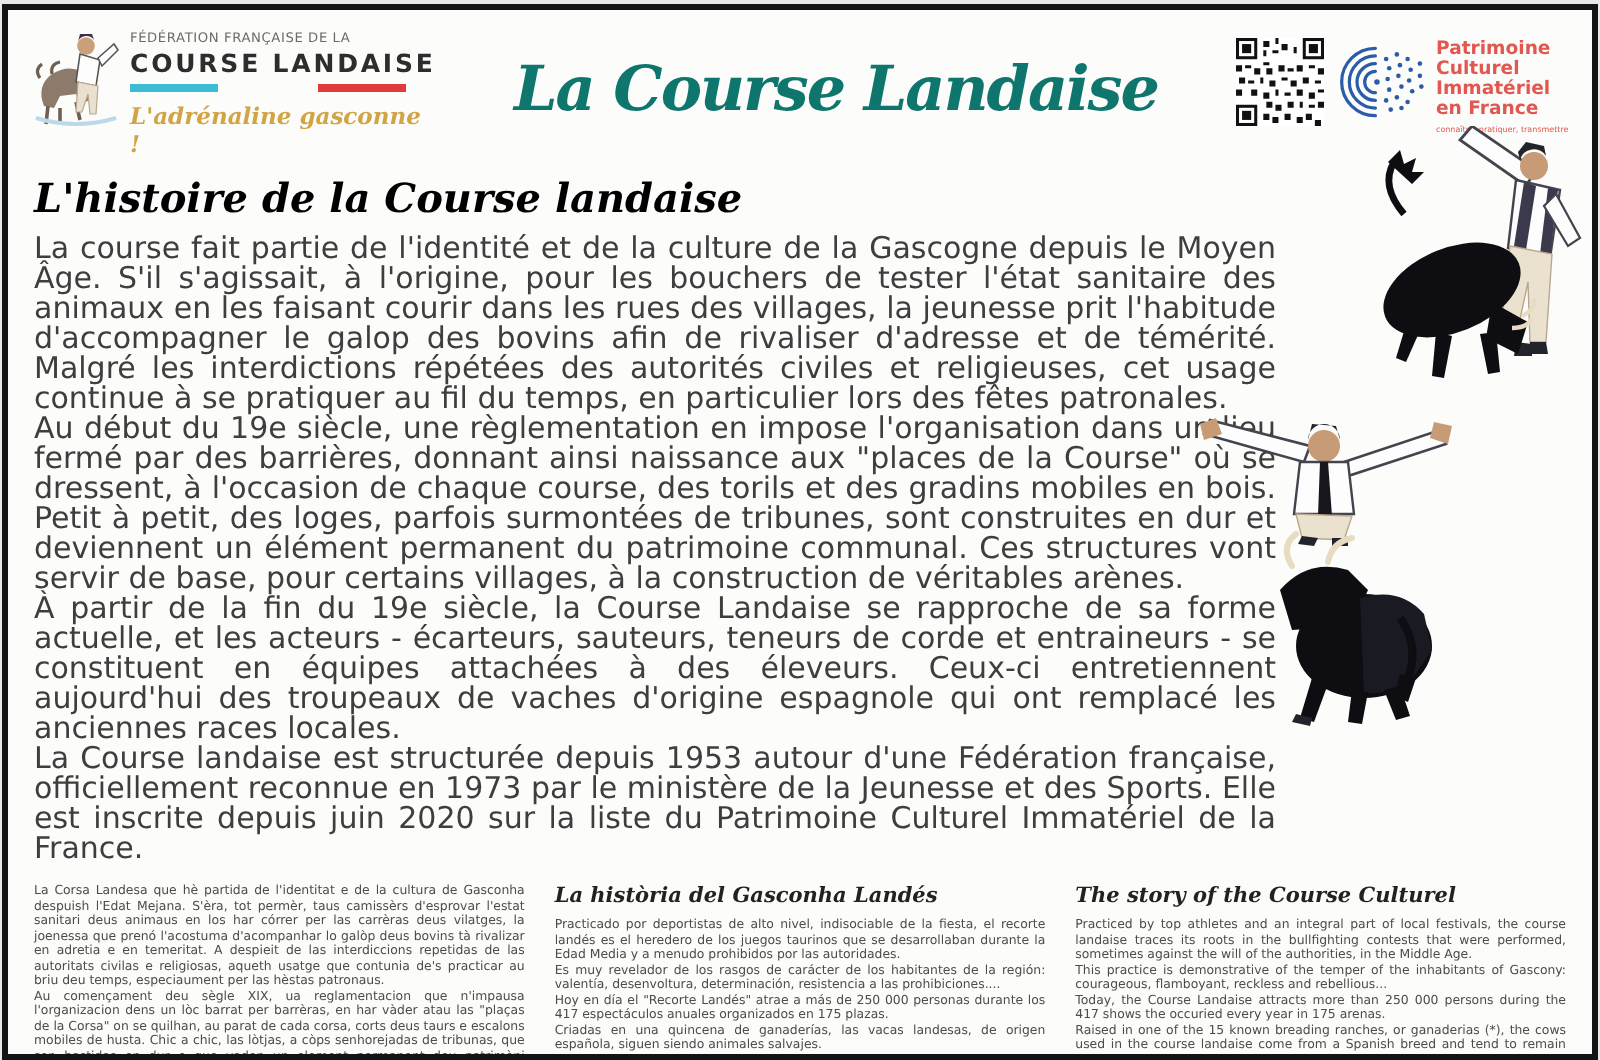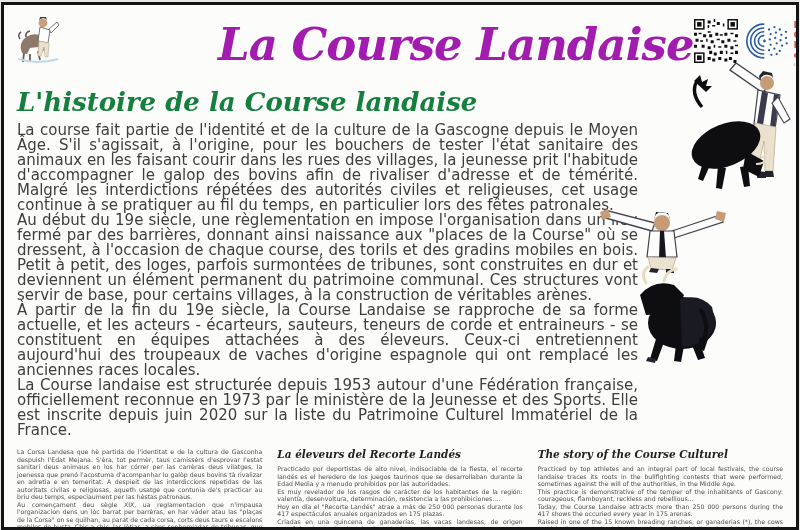--- a/index.html
+++ b/index.html
@@ -10,30 +10,30 @@
   .fed-logo{display:flex;gap:5px;width:202px;flex:none;}
   .fed-emblem{width:44px;height:52px;flex:none;}
   .fed-text{padding-top:2px;}
   .fed-line1{font-size:6.6px;letter-spacing:.3px;color:#6a6a6a;}
   .fed-line2{font-size:12.5px;font-weight:bold;letter-spacing:1.4px;color:#2d2d2d;margin-top:1px;}
   .fed-bars{display:flex;justify-content:space-between;margin-top:3px;width:138px;}
   .bar{height:3.5px;width:44px;display:inline-block;}
   .fed-tagline{font-family:"DejaVu Serif","Liberation Serif",serif;font-style:italic;font-weight:bold;
                font-size:11.5px;margin-top:5px;}
   .title{flex:1;text-align:center;font-family:"DejaVu Serif","Liberation Serif",serif;font-style:italic;
-         font-weight:600;font-size:45px;letter-spacing:-1px;color:#a21caf;line-height:64px;white-space:nowrap;}
+         font-weight:600;font-size:31px;letter-spacing:-1px;color:#0f766e;line-height:64px;white-space:nowrap;}
   .pci{display:flex;gap:5px;width:168px;flex:none;padding-top:6px;}
   .pci svg{flex:none;}
   .pci-text{padding-top:1px;}
   .pci-line{font-size:9.3px;font-weight:bold;color:#e2574f;line-height:1.06;}
   .pci-tagline{font-size:4px;color:#e2574f;margin-top:3px;}
   
   .main{padding:2px 158px 0 13px;}
   .main h2{font-family:"DejaVu Serif","Liberation Serif",serif;font-style:italic;font-weight:600;
-           font-size:26px;color:#15803d;margin:2px 0 6px 0;letter-spacing:0;}
+           font-size:20px;color:#000000;margin:2px 0 6px 0;letter-spacing:0;}
   .main p{font-size:15px;line-height:15px;text-align:justify;margin:0;color:#3e3e3e;}
   
   .art{position:absolute;}
   .art1{top:58px;right:0px;width:130px;height:146px;}
   .art2{top:204px;right:68px;width:132px;height:64px;}
   .art3{top:260px;right:44px;width:132px;height:98px;}
   
   .columns{display:grid;grid-template-columns:1fr 1fr 1fr;gap:15px;padding:10px 13px 0 13px;}
   .col h3{font-family:"DejaVu Serif","Liberation Serif",serif;font-style:italic;font-weight:600;
           font-size:10.5px;color:#222;margin:0 0 5px 0;}
@@ -51,20 +51,29 @@
         <path d="M6 40 q-4 -10 4 -16 q8 -5 16 -1 l5 5 -2 9 -5 2 -2 -5 -8 1 -3 6z" fill="#8d7a6b"></path>
         <path d="M4 26 q-3 -4 1 -7 M10 24 q-1 -5 4 -6" stroke="#6f5f52" stroke-width="1.6" fill="none"></path>
         <path d="M8 40 l-1 9 M14 41 l0 8 M22 38 l2 9" stroke="#6f5f52" stroke-width="1.8"></path>
         <circle cx="27" cy="10" r="4.4" fill="#caa07a"></circle>
         <path d="M23 8 a4.5 4.5 0 0 1 8 -1 l-1 -3 -6 0z" fill="#3c3144"></path>
         <path d="M24 14 l10 3 -2 13 -10 -2z" fill="#fdfdfd" stroke="#555" stroke-width=".8"></path>
         <path d="M33 16 l8 -7 2 3 -8 8z" fill="#fdfdfd" stroke="#555" stroke-width=".8"></path>
         <path d="M23 28 l10 2 -1 14 -3 0 -1 -10 -3 9 -3 0z" fill="#e9e0cf" stroke="#b9a88e" stroke-width=".6"></path>
         <path d="M2 46 q20 6 40 0" stroke="#bcd9e8" stroke-width="2" fill="none"></path>
       </svg>
+      <div class="fed-text">
+        <div class="fed-line1">FÉDÉRATION FRANÇAISE DE LA</div>
+        <div class="fed-line2">COURSE LANDAISE</div>
+        <div class="fed-bars">
+          <span class="bar" style="background:#3bbcd4"></span>
+          <span class="bar" style="background:#e03a3a"></span>
+        </div>
+        <div class="fed-tagline" style="color:#d2a544">L'adrénaline gasconne !</div>
+      </div>
     </div>
 
     <div class="title">La Course Landaise</div>
 
     <div class="pci">
       <svg width="44" height="44" viewBox="0 0 29 29">
         <rect x="0" y="0" width="29" height="29" fill="#fff"></rect>
         <path fill="#111" d="M9 1h2v2H9zM13 0h1v2h-1zM15 2h2v2h-2zM9 4h1v2H9zM12 4h2v1h-2zM19 3h1v2h-1zM9 8h2v1H9zM0 9h2v2H0zM3 9h2v1H3zM6 10h2v2H6zM10 10h2v2h-2zM14 9h2v2h-2zM17 10h2v1h-2zM20 9h2v2h-2zM24 9h2v1h-2zM27 10h2v2h-2zM1 13h2v2H1zM4 14h2v1H4zM8 13h1v2H8zM11 14h2v2h-2zM15 13h2v1h-2zM18 14h2v2h-2zM22 13h2v2h-2zM26 14h2v1h-2zM0 17h2v2H0zM5 17h2v2H5zM9 18h2v2H9zM13 17h1v2h-1zM16 18h2v1h-2zM20 17h2v2h-2zM24 18h2v2h-2zM27 17h2v1h-2zM10 21h2v2h-2zM13 22h2v2h-2zM17 21h2v2h-2zM21 21h1v2h-1zM24 22h2v1h-2zM27 21h2v2h-2zM9 25h2v2H9zM12 26h2v2h-2zM16 25h2v2h-2zM20 26h2v2h-2zM23 25h2v2h-2zM26 27h2v2h-2z"></path>
         <g fill="#111">
           <rect x="0" y="0" width="7" height="7"></rect>
@@ -201,21 +210,21 @@
   <div class="columns">
 
     <div class="col">
       <p>La Corsa Landesa que hè partida de l'identitat e de la cultura de Gasconha despuish l'Edat Mejana. S'èra, tot permèr, taus camissèrs d'esprovar l'estat sanitari deus animaus en los har córrer per las carrèras deus vilatges, la joenessa que prenó l'acostuma d'acompanhar lo galòp deus bovins tà rivalizar en adretia e en temeritat. A despieit de las interdiccions repetidas de las autoritats civilas e religiosas, aqueth usatge que contunia de's practicar au briu deu temps, especiaument per las hèstas patronaus.</p>
       <p>Au començament deu sègle XIX, ua reglamentacion que n'impausa l'organizacion dens un lòc barrat per barrèras, en har vàder atau las "plaças de la Corsa" on se quilhan, au parat de cada corsa, corts deus taurs e escalons mobiles de husta. Chic a chic, las lòtjas, a còps senhorejadas de tribunas, que son bastidas en dur e que vaden un element permanent deu patrimòni comunau. Aqueras estructuras que van servir de basa, tà daubuns vilatges, a la construccion d'arenas vertadèras.</p>
       <p>A comptar de la fin deu sègle XIX, la Corsa Landesa que s'aprèssa de la soa fòrma actuau e los actors – escartaires, sautaires, cordaires e entrainaires – que s'amassan en equipas estacadas a neuridors. Aqueths qu'entertienen uei vacadas d'origina espanhòla, qui an remplaçat las ancianas raças locaus.</p>
 
     </div>
 
     <div class="col">
-      <h3>La éleveurs del Recorte Landés</h3>
+      <h3>La història del Gasconha Landés</h3>
       <p>Practicado por deportistas de alto nivel, indisociable de la fiesta, el recorte landés es el heredero de los juegos taurinos que se desarrollaban durante la Edad Media y a menudo prohibidos por las autoridades.</p>
       <p>Es muy revelador de los rasgos de carácter de los habitantes de la región: valentía, desenvoltura, determinación, resistencia a las prohibiciones....</p>
       <p>Hoy en día el "Recorte Landés" atrae a más de 250 000 personas durante los 417 espectáculos anuales organizados en 175 plazas.</p>
       <p>Criadas en una quincena de ganaderías, las vacas landesas, de origen española, siguen siendo animales salvajes.</p>
       <p>Una vaca sale por primera vez a la plaza con 3 o 4 años de edad, y sigue su actividad para la carrera unos 12 años. Cada animal tiene su nombre, muy conocido por los actores de la carrera y por el público. Algunas se vuelven unas autenticas estrellas.</p>
       <p>Una vez su carrera finalizada, acaba su vida en el campo, con los tratos muy buenos del ganadero.</p>
       <p>El Recorte Landés es una fiesta que no se puede concebir sin música.</p>
       <p>Todos los momentos del espectáculo vienen acompañados por una harmonía o una banda. El repertorio es de inspiración española y gascona, enriquecido por éxitos populares. La Cazérienne, verdadero himno del Recorte Landés, compuesta en 1905, acompaña a los actores durante el desfile de inicio y final del espectáculo.</p>
     </div>
 

